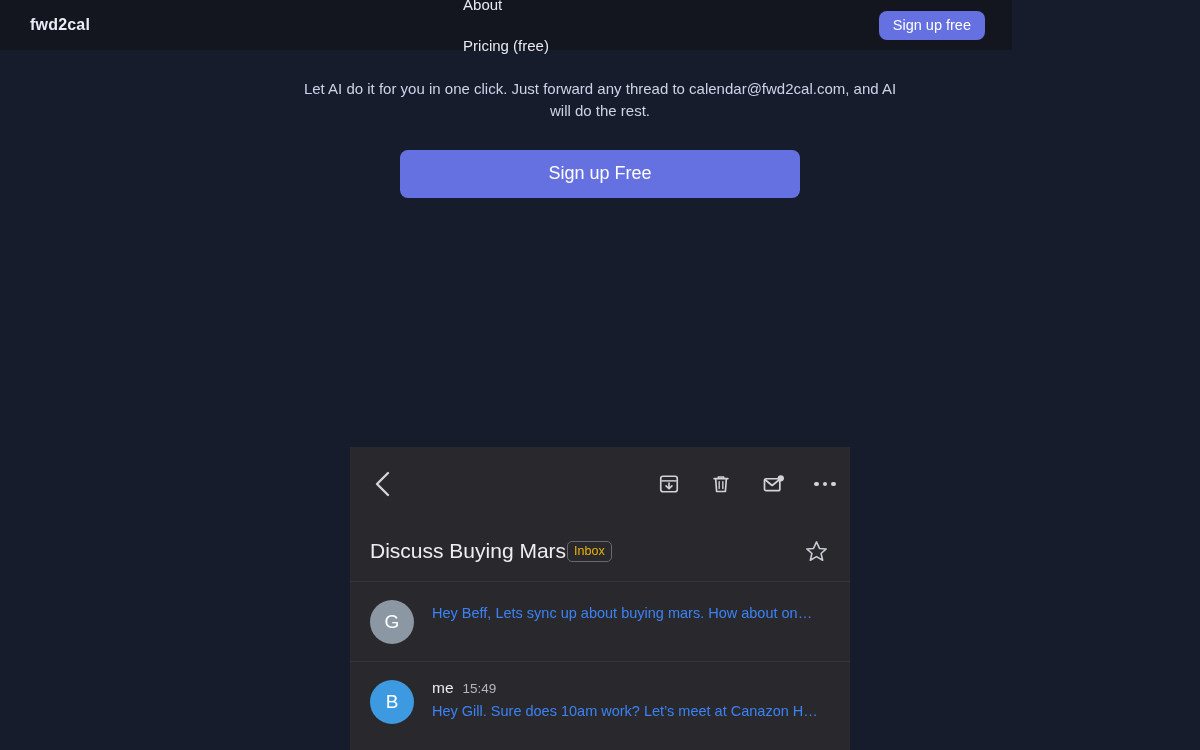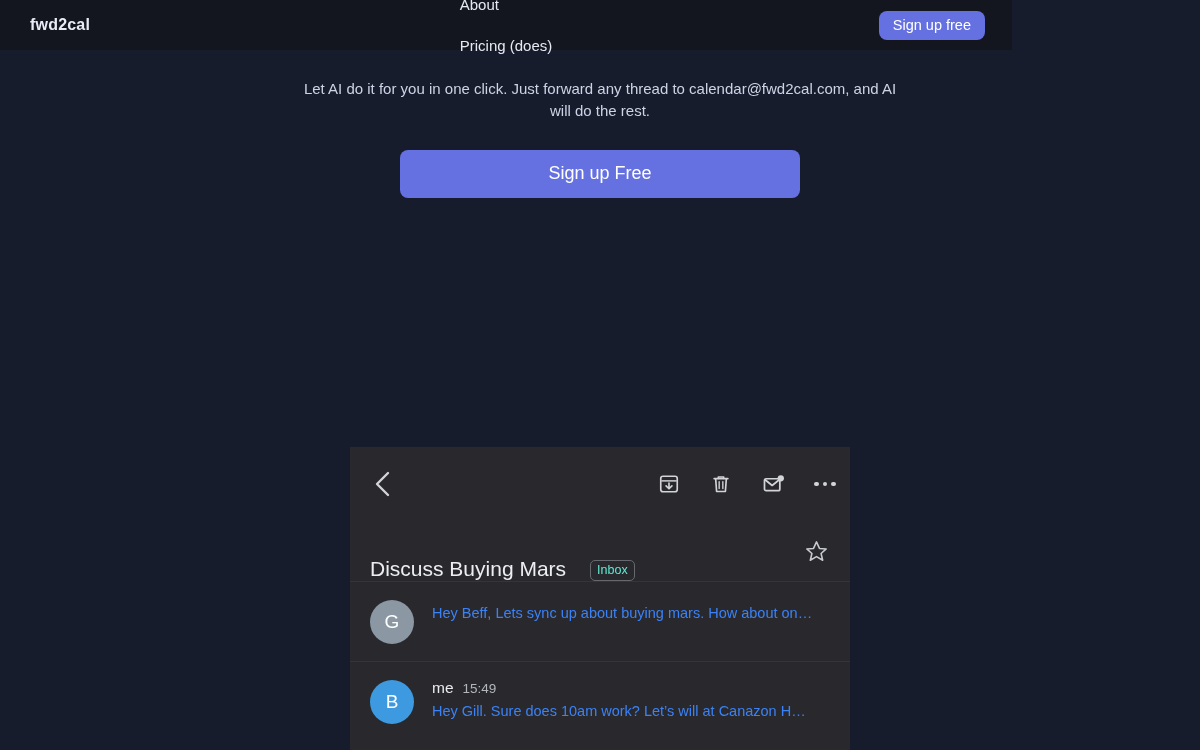--- a/index.html
+++ b/index.html
@@ -89,27 +89,27 @@
   .tb-icon{
     width:26px; height:26px;
     display:flex; align-items:center; justify-content:center;
     cursor:pointer;
   }
   .dots{ display:flex; gap:4px; align-items:center; }
   .dots i{ width:4.5px; height:4.5px; border-radius:50%; background:#d2d4d8; display:block; }
 
   .subject-row{
     position:relative; height:60px;
-    padding:0 20px; display:flex; align-items:flex-end;
+    padding:0 20px; display:flex; align-items:center;
   }
   .subject{
     font-size:21px; color:#eceef1; font-weight:400; white-space:nowrap;
   }
   .badge{
-    margin-left:24px; font-size:12.5px; color:#5eead4;
+    margin-left:1px; font-size:12.5px; color:#eab308;
     border:1px solid #66696f; border-radius:5px;
     padding:2px 6px 3px; display:inline-block; white-space:nowrap;
   }
   .star{
     position:absolute; right:20px; top:50%; transform:translateY(-50%);
     width:28px; height:28px; display:flex; align-items:center; justify-content:center;
     cursor:pointer;
   }
 
   .msg{
@@ -135,21 +135,21 @@
   }
 </style>
 </head>
 <body>
 
 <div class="navbar">
   <div class="brand">fwd2cal</div>
 
   <div class="nav-links">
     <a class="nav-link">About</a>
-    <a class="nav-link">Pricing (does)</a>
+    <a class="nav-link">Pricing (free)</a>
   </div>
 
   <button class="nav-cta" style="background: rgb(101, 113, 224);">Sign up free</button>
 </div>
 
 <div class="hero">
   <p class="hero-sub">Let AI do it for you in one click. Just forward any thread to calendar@fwd2cal.com, and AI will do the rest.</p>
   <button class="hero-cta" style="background: rgb(101, 113, 224);">Sign up Free</button>
 </div>
 
@@ -215,17 +215,17 @@
     </div>
   </div>
 
   <div class="msg">
     <div class="avatar" style="background:#3d9ae0">B</div>
     <div class="msg-body">
       <div class="msg-head">
         <span class="msg-name">me</span>
         <span class="msg-time">15:49</span>
       </div>
-      <div class="msg-snip">Hey Gill. Sure does 10am work? Let’s will at Canazon H…</div>
+      <div class="msg-snip">Hey Gill. Sure does 10am work? Let’s meet at Canazon H…</div>
     </div>
   </div>
 
 </div>
 
 </body></html>

